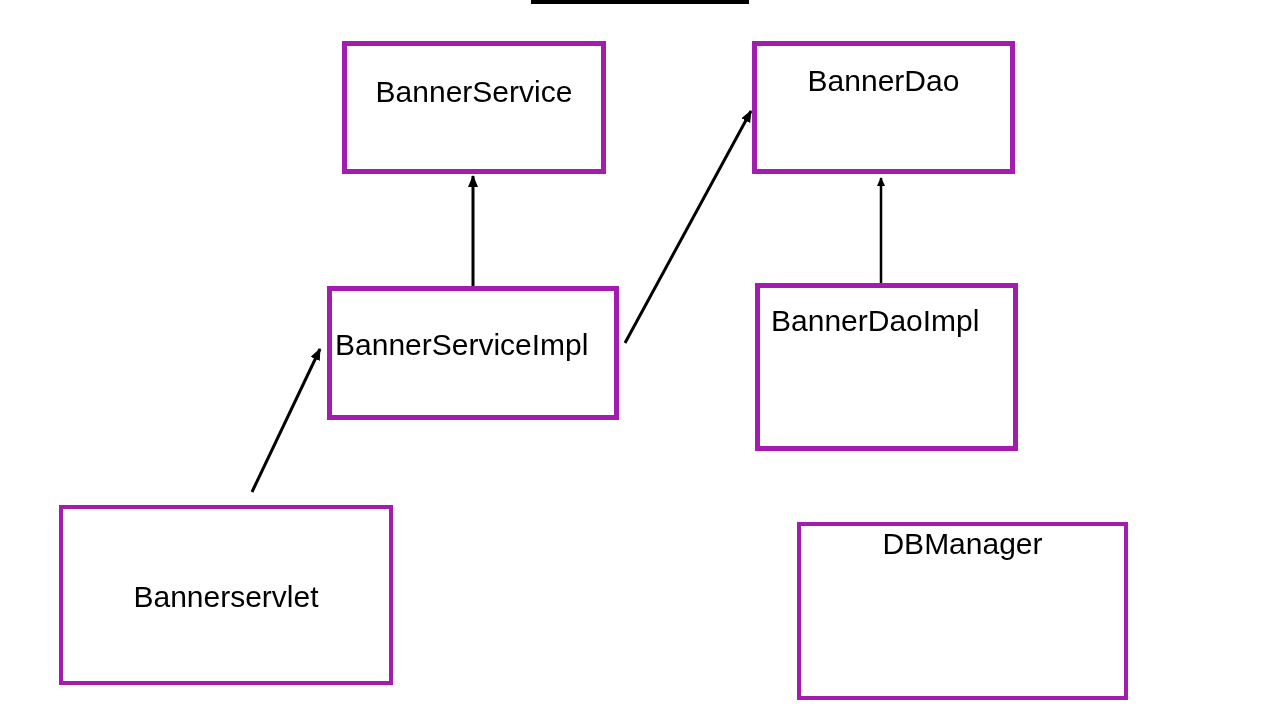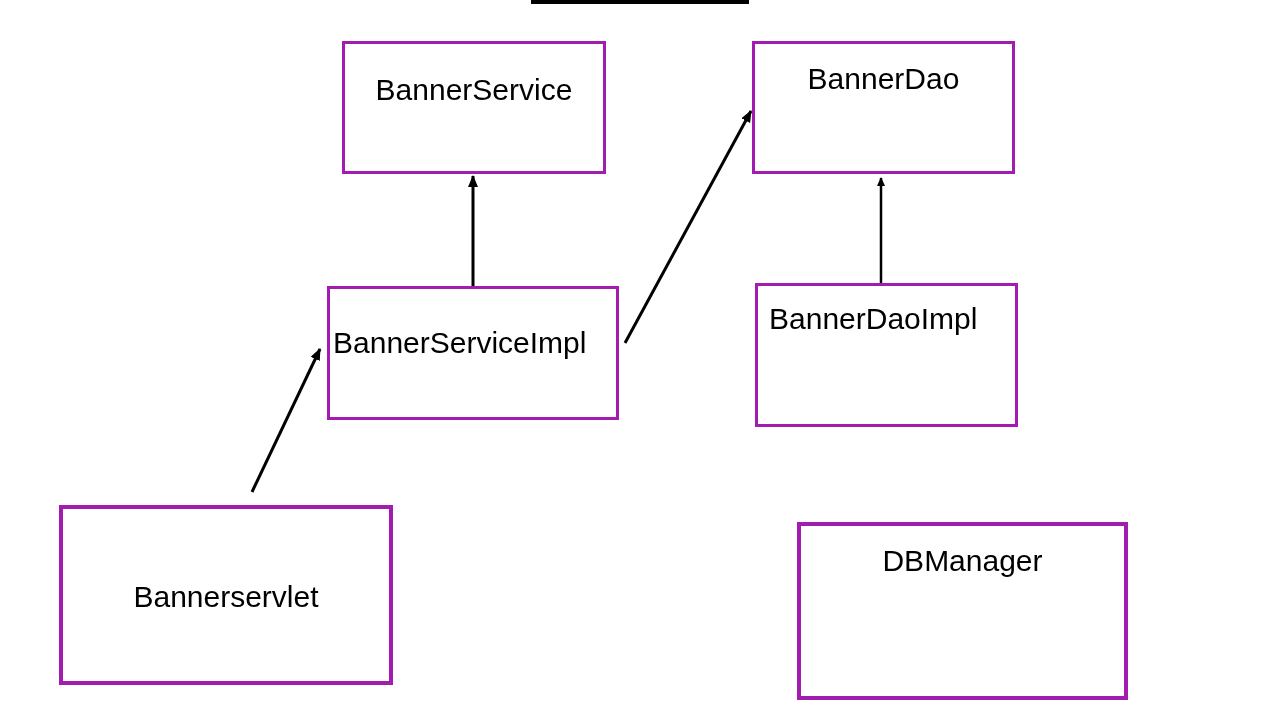--- a/index.html
+++ b/index.html
@@ -19,21 +19,21 @@
   #edges {
     position: absolute;
     left: 0; top: 0;
     width: 1280px;
     height: 716px;
   }
   .node {
     position: absolute;
     box-sizing: border-box;
     background: #ffffff;
-    border: 3px solid #a21caf;
+    border: 5px solid #a21caf;
     display: flex;
     font-size: 30px;
     line-height: 36px;
     white-space: nowrap;
   }
   .node .label {
     display: block;
   }
   
   .n-banner-service {
@@ -43,33 +43,33 @@
   .n-banner-dao {
     left: 752px; top: 41px; width: 263px; height: 133px;
     justify-content: center; padding-top: 17px;
   }
   
   .n-banner-service-impl {
     left: 327px; top: 286px; width: 292px; height: 134px;
     justify-content: flex-start; padding-left: 3px; padding-top: 36px;
   }
   .n-banner-dao-impl {
-    left: 755px; top: 283px; width: 263px; height: 144px;
+    left: 755px; top: 283px; width: 263px; height: 168px;
     justify-content: flex-start; padding-left: 11px; padding-top: 15px;
   }
   
   .n-banner-servlet {
     left: 59px; top: 493px; width: 334px; height: 180px;
     border-width: 4px;
     justify-content: center; padding-top: 70px; margin-top: 12px;
   }
   .n-db-manager {
     left: 797px; top: 522px; width: 331px; height: 178px;
     border-width: 4px;
-    justify-content: center; padding-top: 17px;
+    justify-content: center; 
   }
   
   .cutoff-top-edge {
     position: absolute;
     left: 531px; top: 0px;
     width: 218px; height: 4px;
     background: #000000;
   }
 </style>
 </head>

